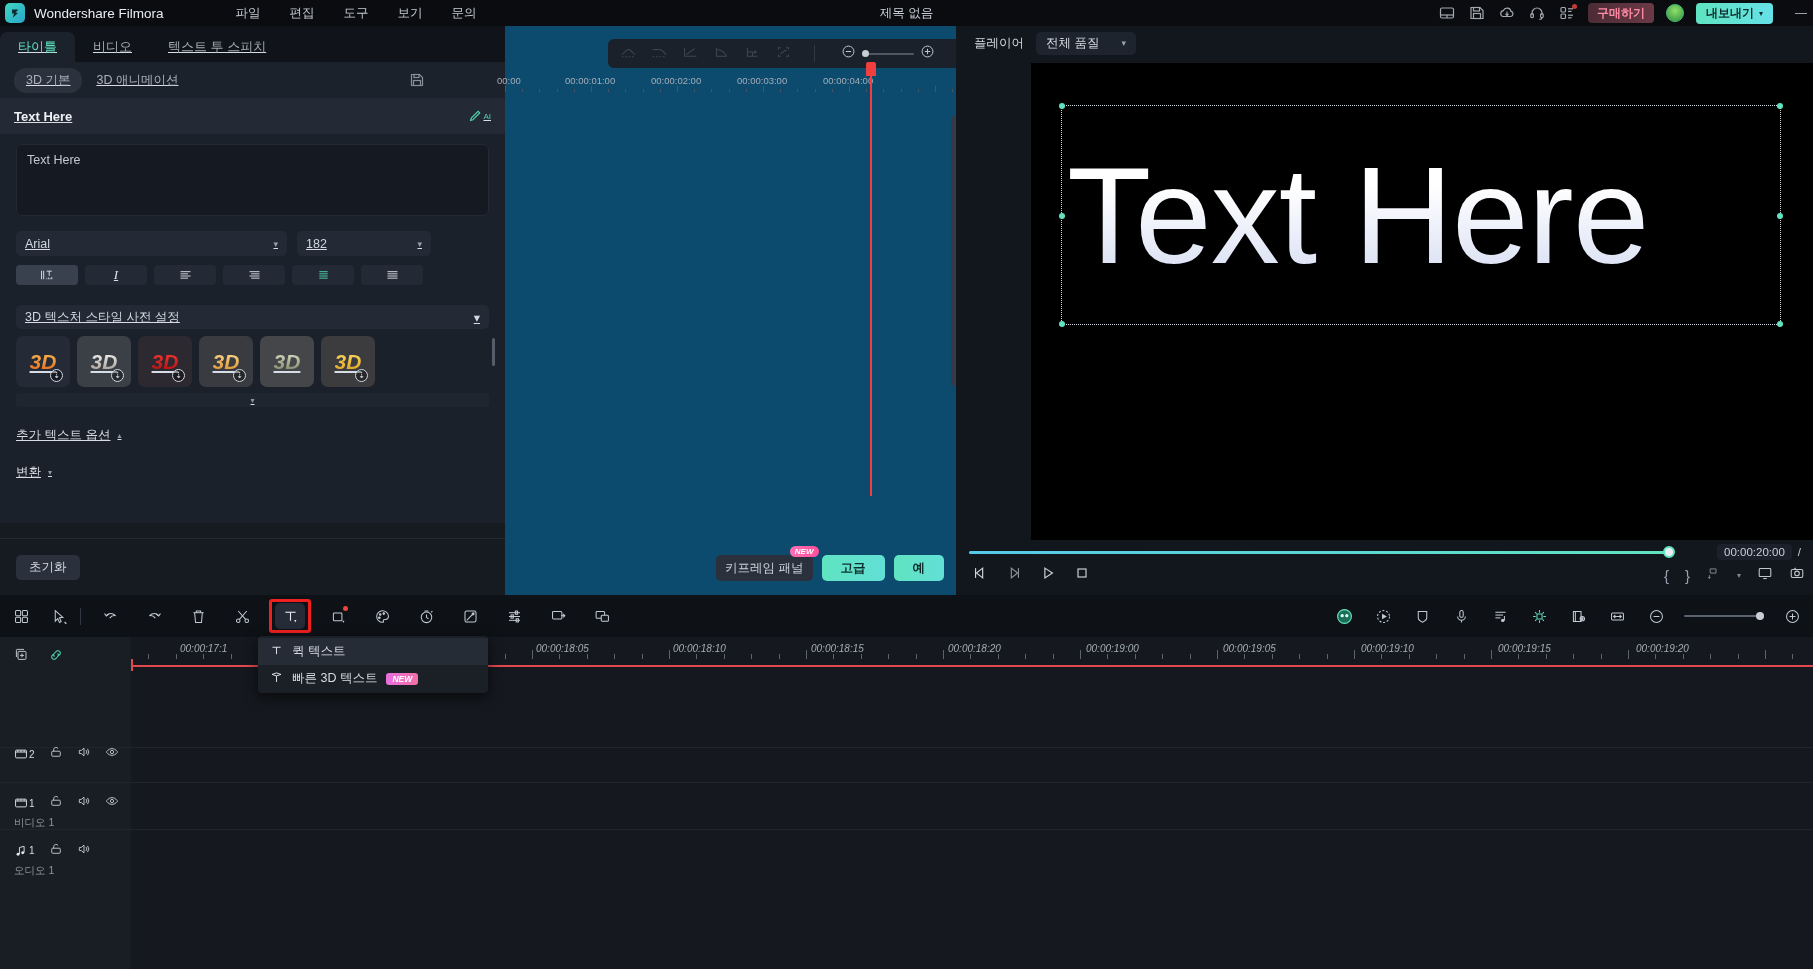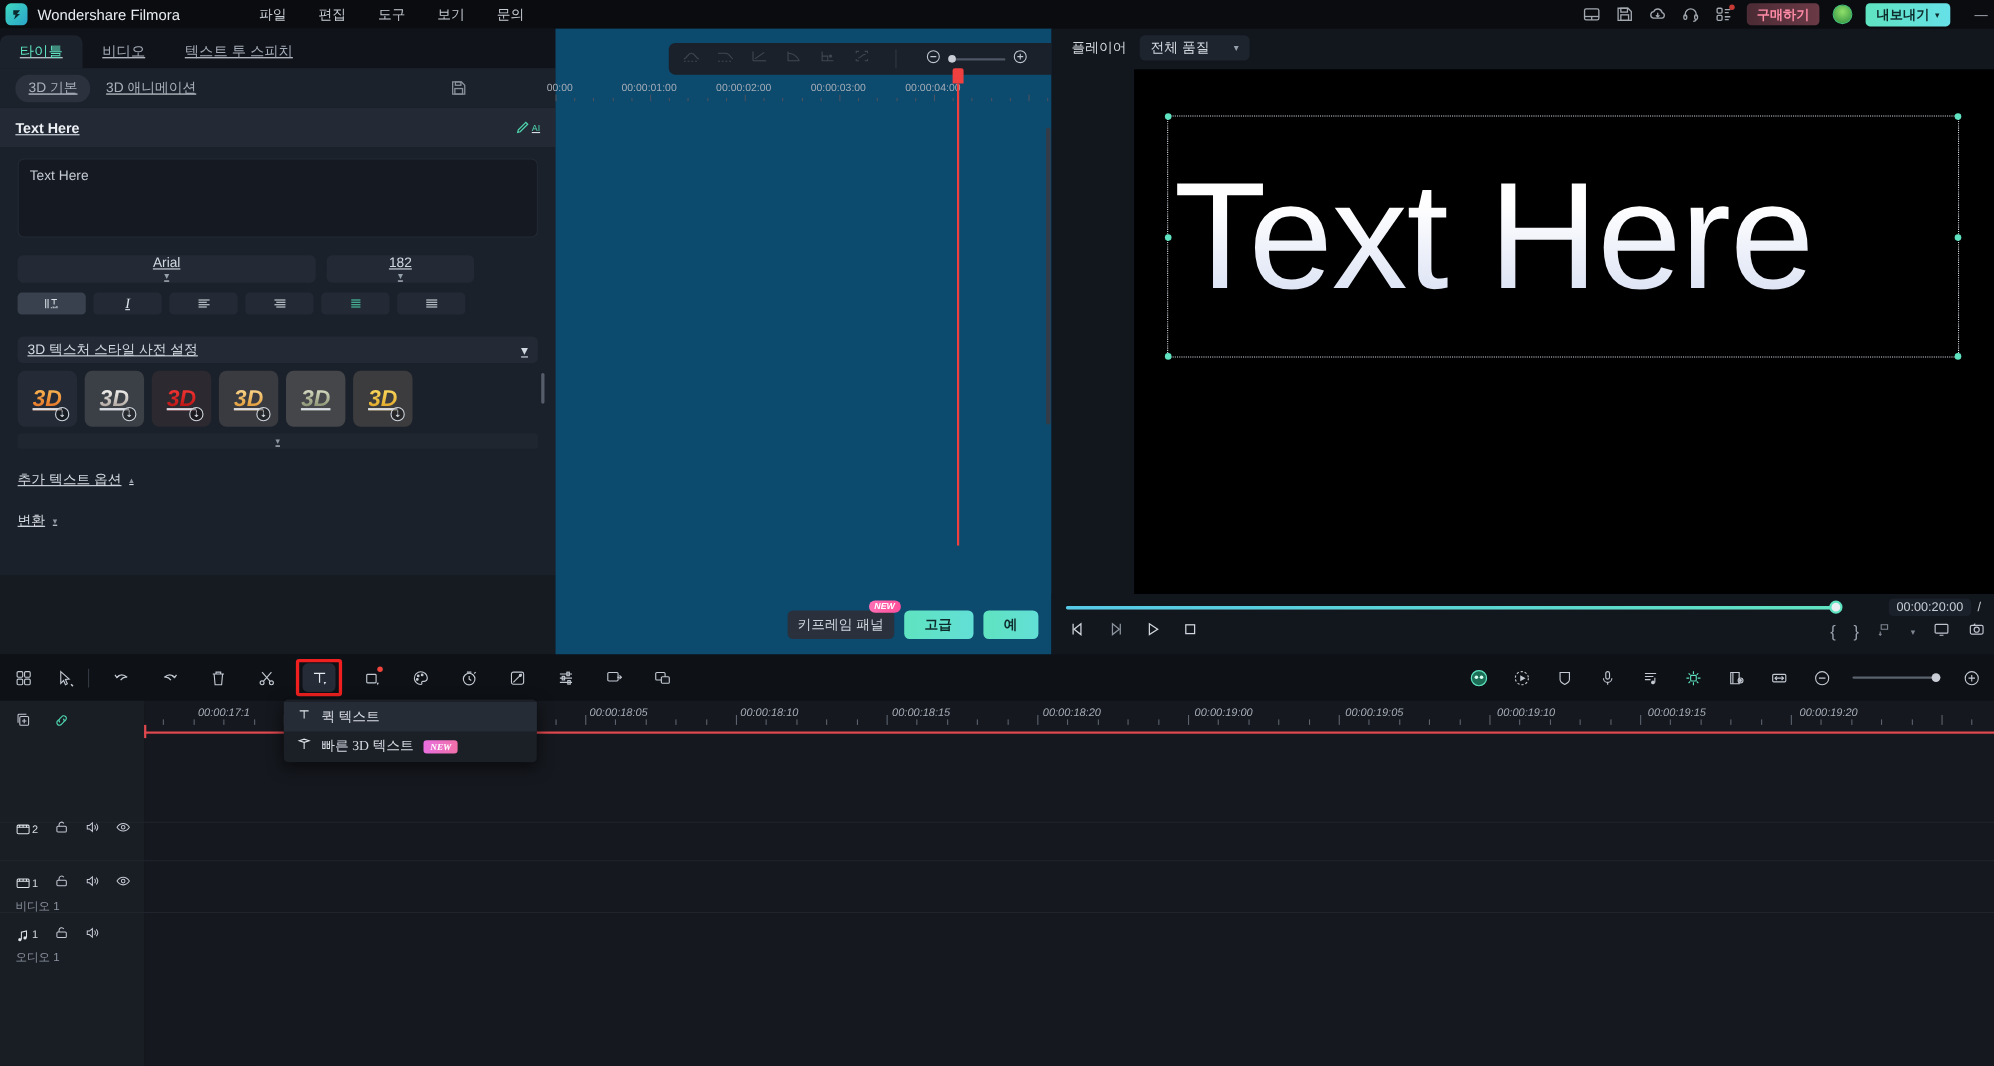--- a/index.html
+++ b/index.html
@@ -96,21 +96,21 @@
   .ta {
     width: 100%; height: 72px; border-radius: 6px; background: #141922;
     border: 1px solid #232a35; color: #c3c9d2; font-size: 12.5px;
     padding: 8px 10px; resize: none;
     font-family: "Liberation Sans", sans-serif;
   }
   .row2 { display: flex; gap: 10px; margin-top: 11px; }
   .sel {
     height: 25px; border-radius: 5px; background: #232a35; color: #d2d8e0;
     font-size: 12.5px; display: flex; align-items: center;
-    padding: 0 9px; justify-content: space-between; flex-direction: column;
+    padding: 0 9px; justify-content: space-between;
   }
   .sel .cv { font-size: 9px; color: #96a0ac; }
   .fontsel { flex: 0 0 271px; }
   .sizesel { flex: 0 0 134px; }
   .btnrow { display: flex; gap: 7px; margin-top: 9px; }
   .sqbtn {
     width: 62px; height: 20px; border-radius: 4px; background: #232a35;
     display: flex; align-items: center; justify-content: center;
   }
   .sqbtn.on { background: #39414f; }
@@ -278,21 +278,21 @@
   .zoom-knob { position: absolute; right: 0; top: -3px; width: 8px; height: 8px; border-radius: 50%; background: #c9ced6; }
 
   
   .dropdown {
     position: absolute; left: 258px; top: 636px; width: 230px; height: 57px;
     background: #1b1f26; border-radius: 4px; box-shadow: 0 4px 14px rgba(0,0,0,.6);
     z-index: 50; padding: 2px 0;
   }
   .dd-item {
     height: 27px; display: flex; align-items: center; gap: 9px;
-    padding: 0 12px; font-size: 12.5px; color: #d8dde5; font-family: Liberation Serif, serif;
+    padding: 0 12px; font-size: 12.5px; color: #d8dde5;
   }
   .dd-item.hover { background: #262c36; }
   .dd-new {
     padding: 1px 6px; border-radius: 3px; font-size: 8.5px; font-weight: bold;
     font-style: italic; color: #fff;
     background: linear-gradient(90deg,#e96fe0,#f06fa8);
   }
 
   
   .timeline { position: absolute; left: 0; top: 637px; width: 1813px; height: 332px; background: #15181e; }
@@ -323,20 +323,21 @@
         </svg>
     </div>
     <div class="brand">Wondershare Filmora</div>
     <div class="menu">
       <span>파일</span>
       <span>편집</span>
       <span>도구</span>
       <span>보기</span>
       <span>문의</span>
     </div>
+    <div class="doctitle">제목 없음</div>
 
     <div class="tb-right">
       <span class="ticon">
         <svg viewBox="0 0 18 18" fill="none" stroke="#c5cbd4" stroke-width="1.2">
             <rect x="2.5" y="4" width="13" height="10" rx="1.5"></rect>
             <line x1="2.5" y1="11" x2="15.5" y2="11"></line>
             <line x1="9" y1="11" x2="9" y2="14"></line>
           </svg>
       </span>
       <span class="ticon">
@@ -515,20 +516,23 @@
       <div class="sect">
         <span>추가 텍스트 옵션</span>
         <span class="ar">▴</span>
       </div>
       <div class="sect">
         <span>변환</span>
         <span class="ar">▾</span>
       </div>
     </div>
 
+    <div class="footerbar">
+      <div class="reset-btn">초기화</div>
+    </div>
   </div>
 
   <div class="centerstrip">
 
     <div class="cs-toolbar">
       <span class="ic">
         <svg viewBox="0 0 20 16" width="17" height="14" fill="none" stroke="#7a828d" stroke-width="1.2">
             <path d="M2 11c3 0 4-6 8-6s5 6 8 6"></path>
             <line x1="2" y1="13.5" x2="18" y2="13.5" stroke-dasharray="2 2"></line>
           </svg>

